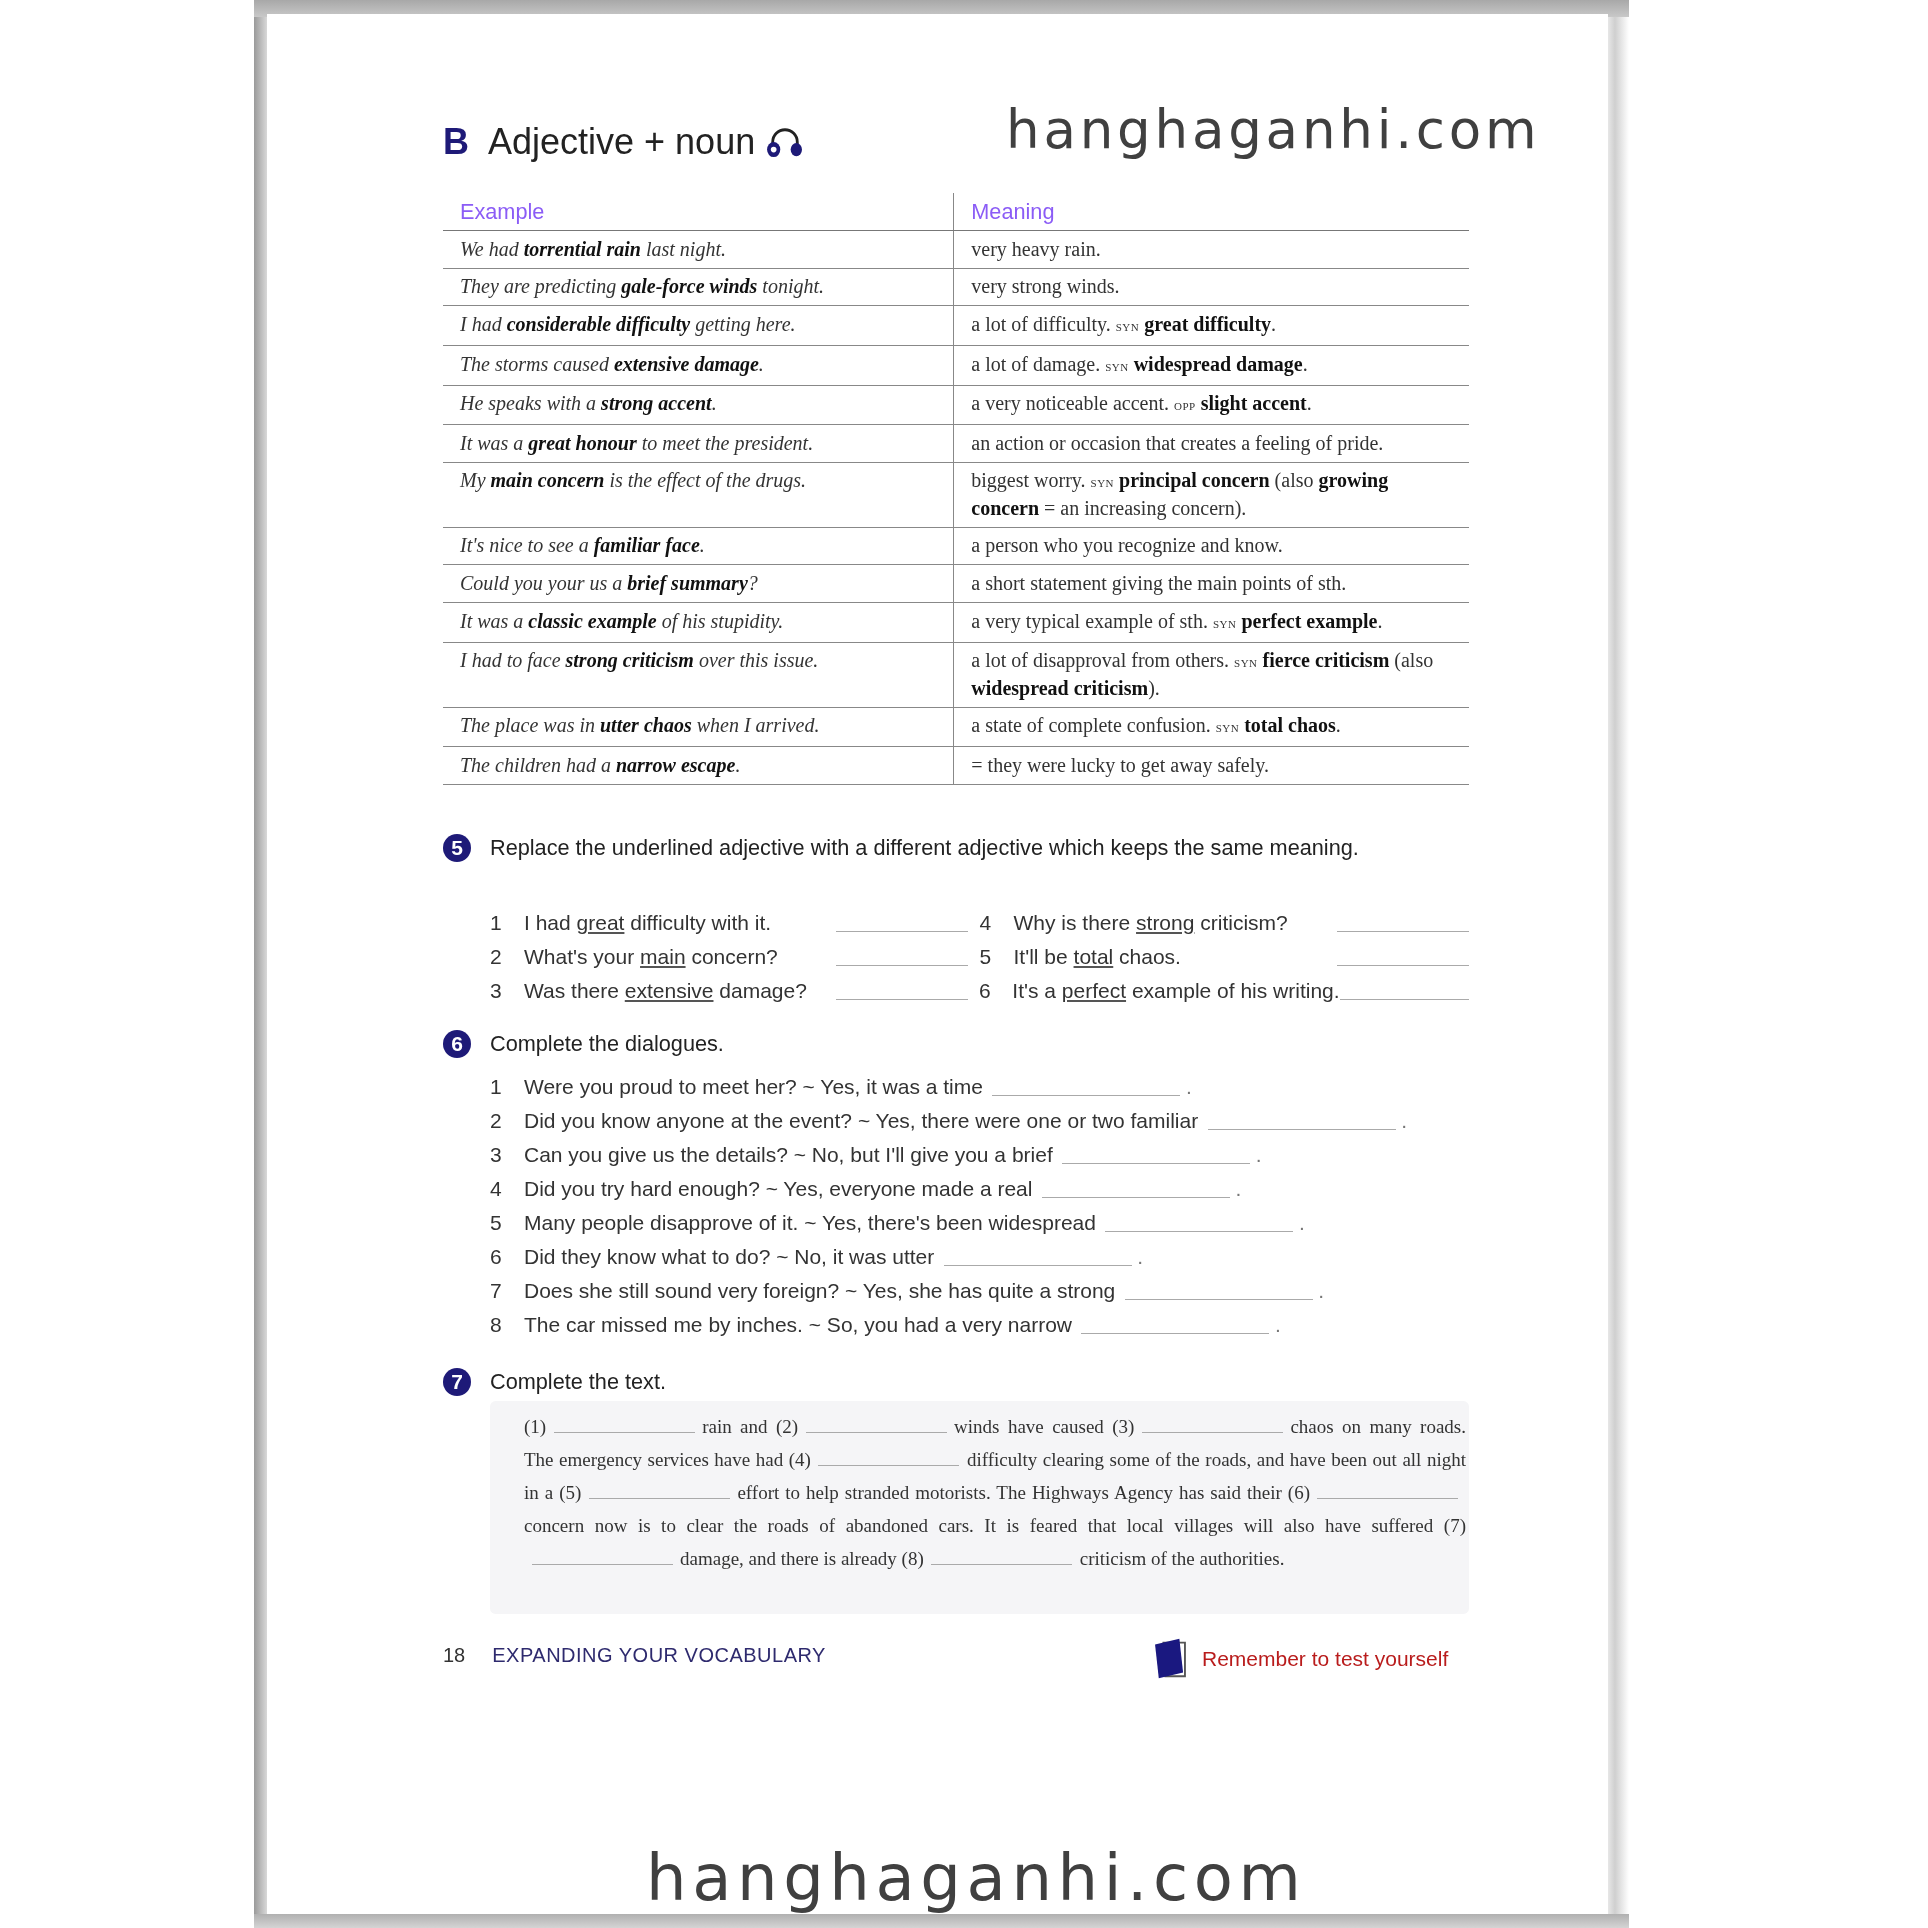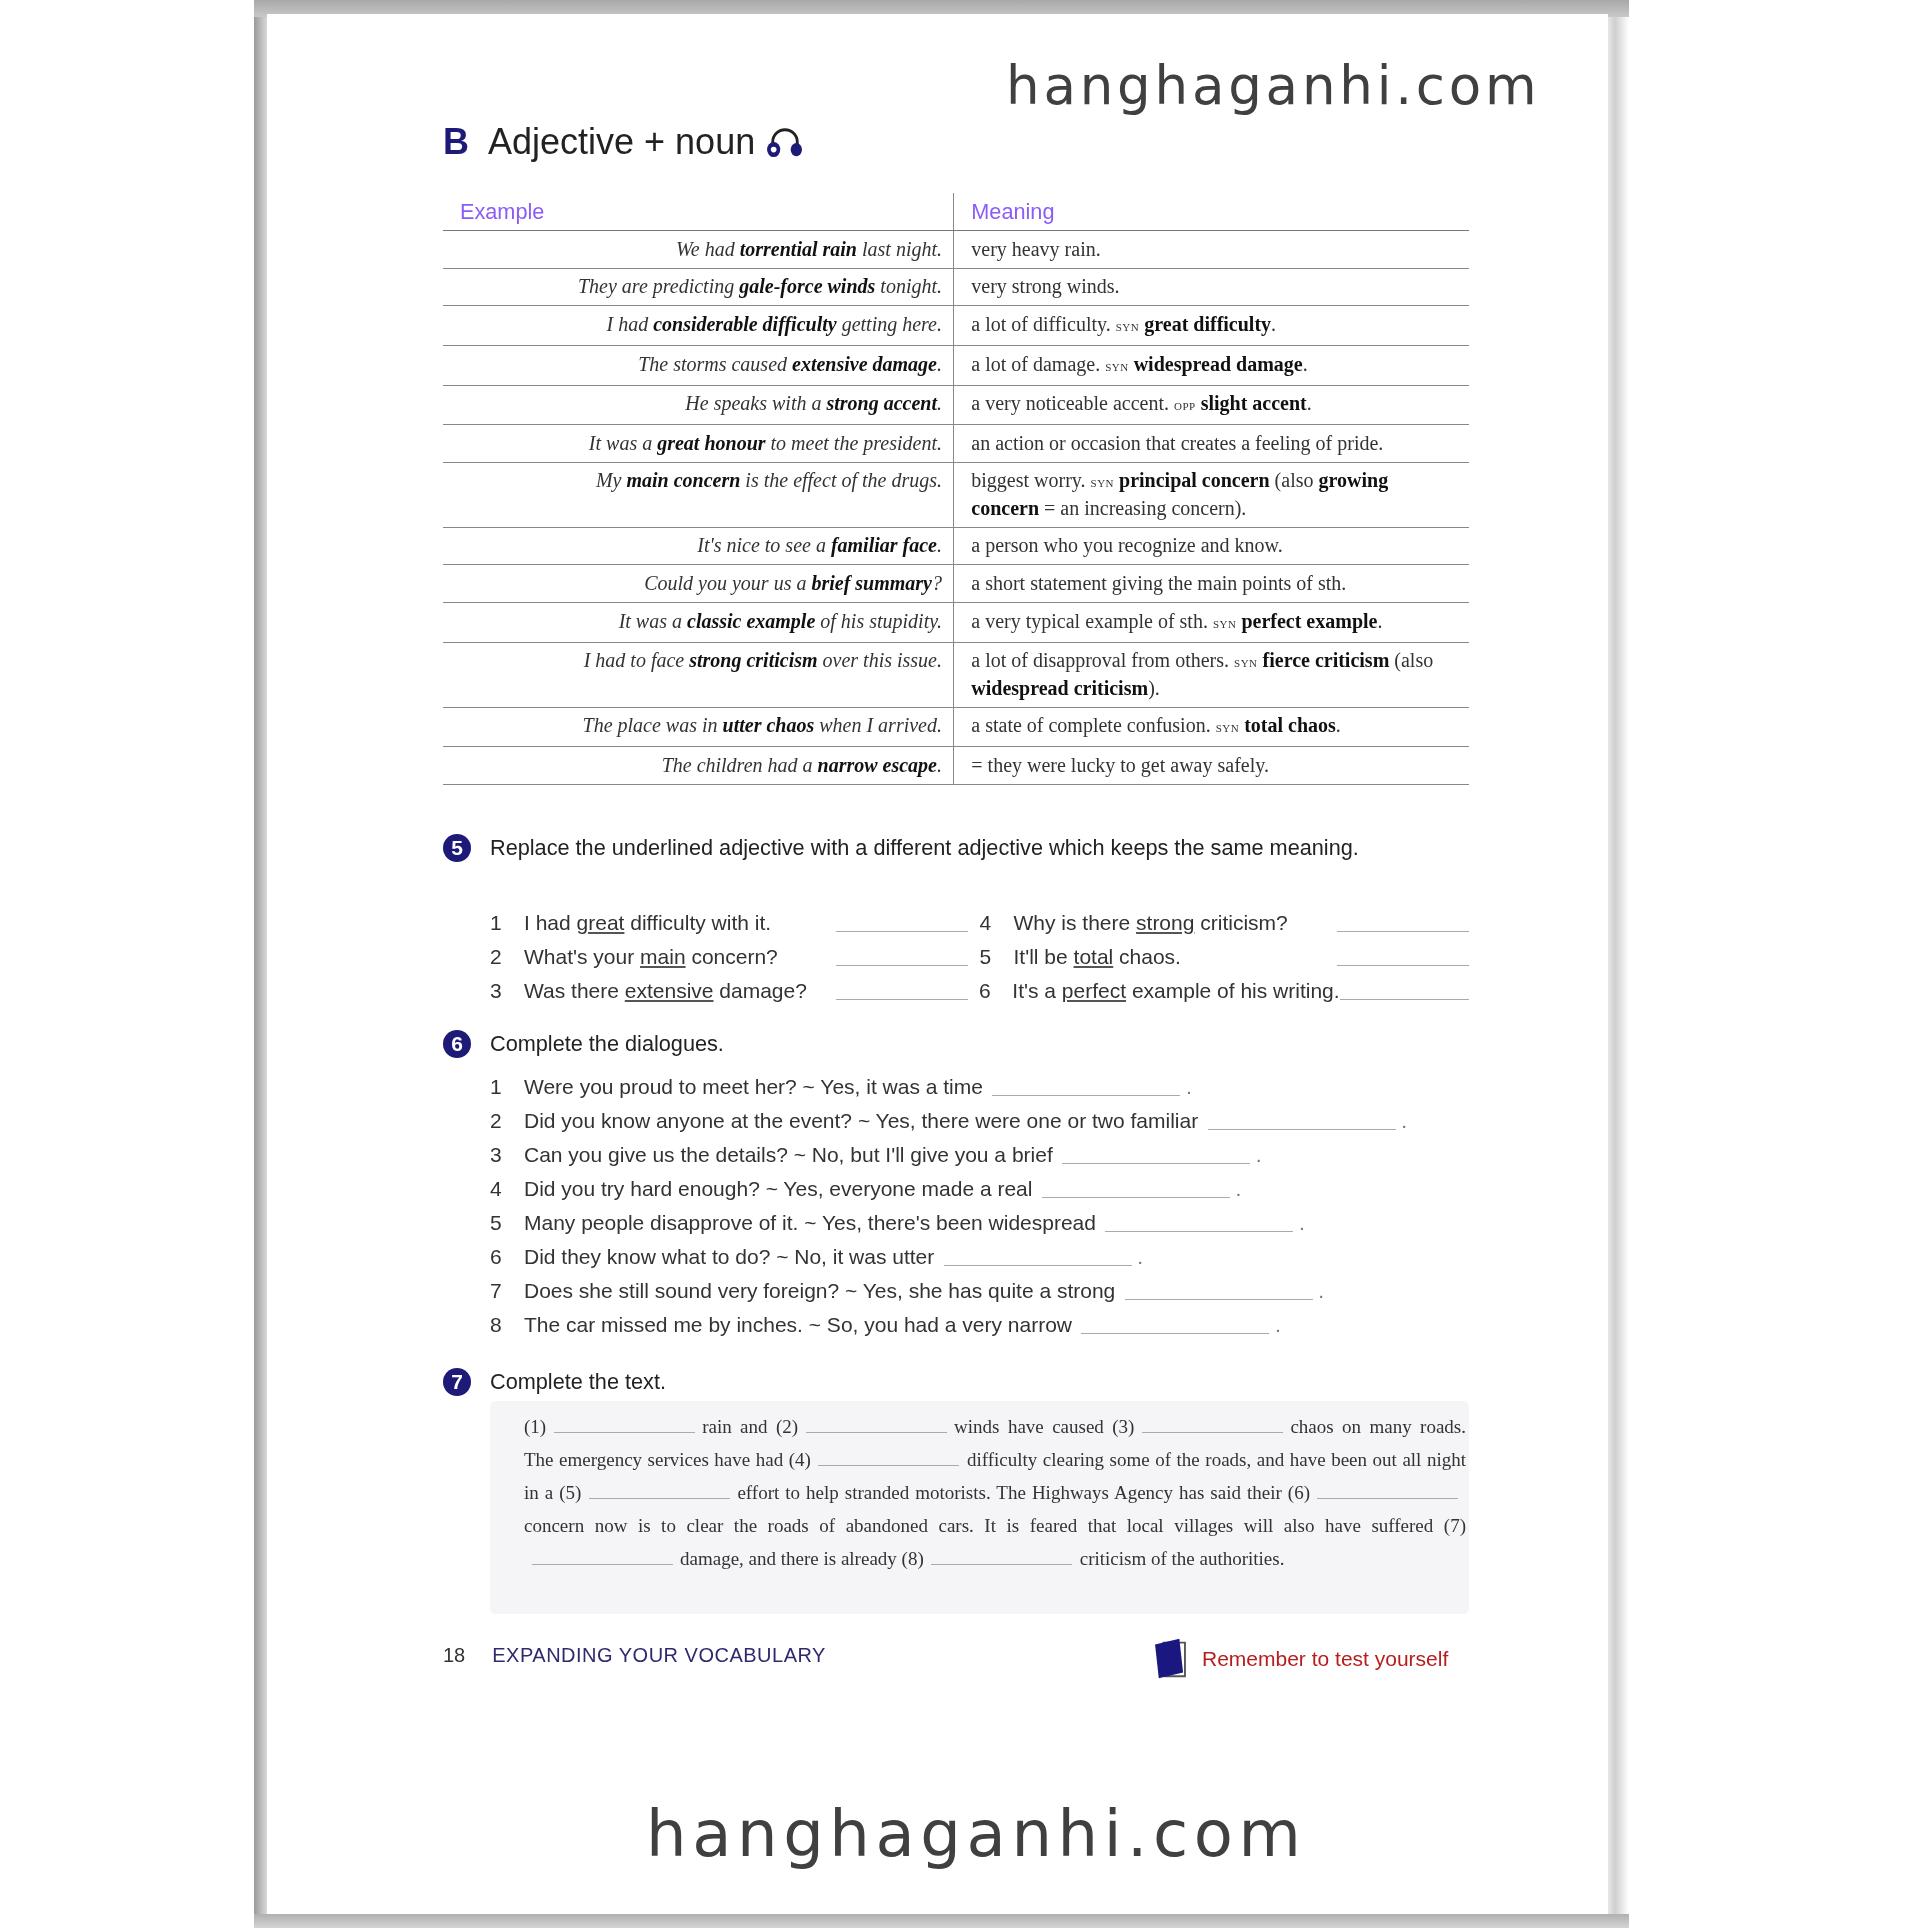--- a/index.html
+++ b/index.html
@@ -13,21 +13,21 @@
     background:linear-gradient(to right, #9a9a9a 0px, #d8d8d8 13px, #ffffff 28px, #ffffff 1347px, #cfcfcf 1361px, #ffffff 1375px);
   }
   .shadow-top { position:absolute; left:254px; top:0; width:1375px; height:17px; background:linear-gradient(#a8a8a8,#c8c8c8); }
   .shadow-bottom { position:absolute; left:254px; top:1914px; width:1375px; height:14px; background:linear-gradient(#b0b0b0,#d4d4d4); }
   .page {
     position:absolute; left:267px; top:14px; width:1341px; height:1900px;
     background:#ffffff;
   }
   .watermark {
     position:absolute; color:#404040; font-family:"DejaVu Sans", sans-serif;
-    letter-spacing:3.8px; font-weight:normal;
+    letter-spacing:3.8px; font-weight:normal;margin-top:44px;
   }
   .wm-top { left:1006px; top:55px; font-size:53px; }
   .wm-bottom { left:646px; top:1797px; font-size:64px; letter-spacing:5.6px; }
 
   .section-title {
     position:absolute; left:443px; top:121px; display:flex; align-items:center;
     font-size:36px; color:#222;
   }
   .section-letter { color:#1e1a78; font-weight:bold; margin-right:19px; font-size:36px; }
   .headphones { margin-left:9.4px; width:40px; height:34px; }
@@ -38,21 +38,21 @@
   }
   .vocab-table th {
     text-align:left; font-weight:normal; color:#8b5cf6; font-size:21.7px;
     padding:5.6px 0 5.6px 17px; border-bottom:1.9px solid #777; height:26px;
   }
   .vocab-table td {
     font-family:"Liberation Serif", serif; font-size:20px; color:#333;
     padding:5.6px 11.3px 5.6px 17px; border-bottom:1.9px solid #888; vertical-align:top;
     line-height:25.4px;
   }
-  .vocab-table td.ex { font-style:italic; width:482px;text-align:right; }
+  .vocab-table td.ex { font-style:italic; width:482px; }
   .vocab-table td.ex b, .vocab-table td.mn b { font-style:italic; color:#111; }
   .vocab-table td.mn b { font-style:normal; }
   .vocab-table th.col-ex { width:482px; }
   .vocab-table .divider { border-right:1.9px solid #888; }
   .smallcaps { font-variant:small-caps; font-size:15px; letter-spacing:0.5px; }
 
   .exercise-head {
     position:absolute; left:443px; display:flex; align-items:flex-start;
     font-size:21.7px; color:#222; line-height:28px;
   }

